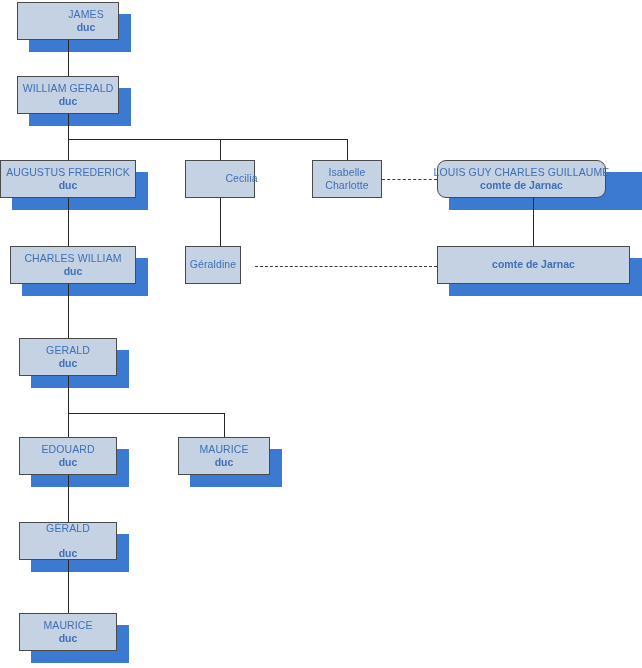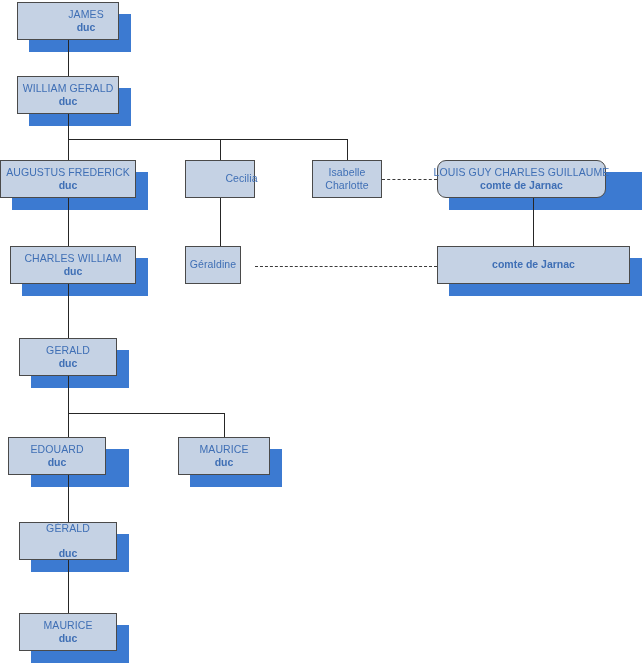--- a/index.html
+++ b/index.html
@@ -136,21 +136,21 @@
       <div class="node" style="left: 185px; top: 246px; width: 56px; height: 38px;">
         <div class="nm">Géraldine</div>
       </div>
       <div class="node" style="left: 437px; top: 246px; width: 193px; height: 38px;">
         <div class="ttl">comte de Jarnac</div>
       </div>
       <div class="node" style="left: 19px; top: 338px; width: 98px; height: 38px;">
         <div class="nm">GERALD</div>
         <div class="ttl">duc</div>
       </div>
-      <div class="node" style="left: 8px; top: 437px; width: 98px; height: 38px;">
+      <div class="node" style="left: 19px; top: 437px; width: 98px; height: 38px;">
         <div class="nm">EDOUARD</div>
         <div class="ttl">duc</div>
       </div>
       <div class="node" style="left: 178px; top: 437px; width: 92px; height: 38px;">
         <div class="nm">MAURICE</div>
         <div class="ttl">duc</div>
       </div>
       <div class="node" style="left: 19px; top: 522px; width: 98px; height: 38px; gap: 12px;">
         <div class="nm">GÉRALD</div>
         <div class="ttl">duc</div>

